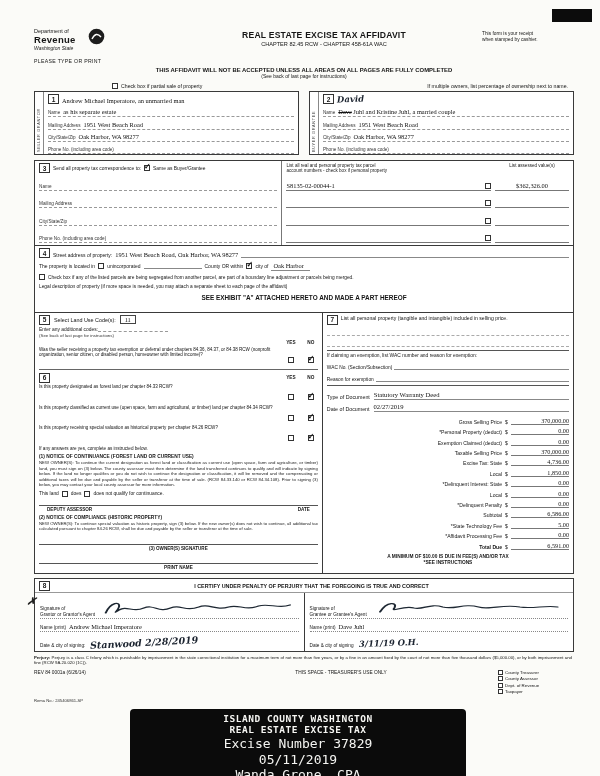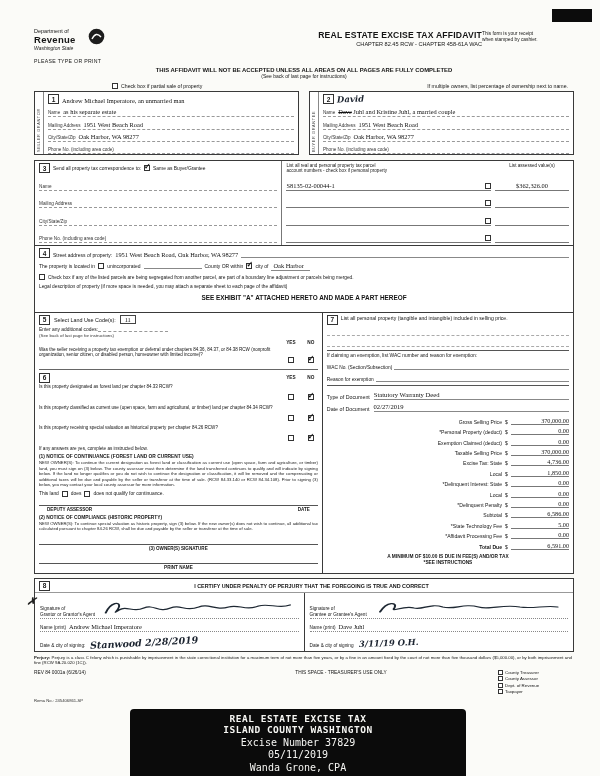--- a/index.html
+++ b/index.html
@@ -15,21 +15,21 @@
   .strike{text-decoration:line-through;}
   .hand{font-family:"DejaVu Serif",serif;font-style:italic;font-weight:bold;color:#1c2430;}
   
   .hdr{display:flex;align-items:flex-start;}
   .logo-block{width:132px;flex:none;}
   .logo-row{display:flex;gap:12px;align-items:flex-start;}
   .lt1{font-size:5.5px;}
   .lt2{font-size:9.5px;font-weight:bold;letter-spacing:.3px;}
   .lt3{font-size:5px;font-style:italic;}
   .type-print{font-size:5.2px;letter-spacing:.3px;margin-top:7px;}
-  .title-block{flex:1;text-align:right;padding-top:2px;}
+  .title-block{flex:1;text-align:center;padding-top:2px;}
   .title{font-size:8.6px;font-weight:bold;letter-spacing:.2px;}
   .subtitle{font-size:5.6px;margin-top:1px;}
   .receipt{width:92px;flex:none;font-size:4.8px;line-height:1.3;padding-top:3px;}
   .warning{text-align:center;font-weight:bold;font-size:5.9px;margin-top:3px;}
   .warning-sub{text-align:center;font-size:5px;}
   .checkline{display:flex;font-size:5.2px;margin:4px 0 2px;align-items:center;}
   .cl-left{margin-left:78px;display:flex;gap:3px;align-items:center;}
   .cl-right{margin-left:auto;margin-right:6px;}
   
   .parties{display:flex;gap:10px;}
@@ -122,21 +122,21 @@
   .perjury{font-size:4.3px;line-height:1.3;margin-top:3px;text-align:justify;padding-right:2px;}
   .revline{display:flex;align-items:flex-start;margin-top:4px;font-size:4.8px;}
   .rev-no{width:150px;}
   .treas{flex:1;text-align:center;}
   .dist{width:76px;font-size:4.4px;}
   .drow{display:flex;gap:2px;align-items:center;margin-bottom:1.5px;}
   .refno{font-size:4.2px;margin-top:2px;color:#333;}
   
   .stamp{width:336px;margin:6px 0 0 96px;background:#0b0b0b;color:#f5f5f2;text-align:center;font-family:"DejaVu Sans Mono",monospace;padding:5px 4px 6px;border-radius:4px;}
   .st-big{font-size:9.5px;font-weight:bold;letter-spacing:.5px;line-height:1.15;}
-  .st-sm{font-size:10px;margin-top:1px;line-height:1.15;}
+  .st-sm{font-size:13px;margin-top:1px;line-height:1.15;}
 </style>
 </head>
 <body>
 
 <div class="sheet">
   <div class="corner-mark"></div>
 
   <div class="hdr">
     <div class="logo-block">
       <div class="logo-row">
@@ -562,20 +562,20 @@
         </div>
       <div class="drow">
           <span class="cb small"></span>
           <span>Taxpayer</span>
         </div>
     </div>
   </div>
   <div class="refno">Rema No.: 245406861-SP</div>
 
   <div class="stamp">
+    <div class="st-big">ISLAND COUNTY WASHINGTON</div>
     <div class="st-big">REAL ESTATE EXCISE TAX</div>
-    <div class="st-big">ISLAND COUNTY WASHINGTON</div>
     <div class="st-sm">Excise Number 37829</div>
     <div class="st-sm">05/11/2019</div>
     <div class="st-sm">Wanda Grone, CPA</div>
 
   </div>
 </div>
 
 </body></html>

